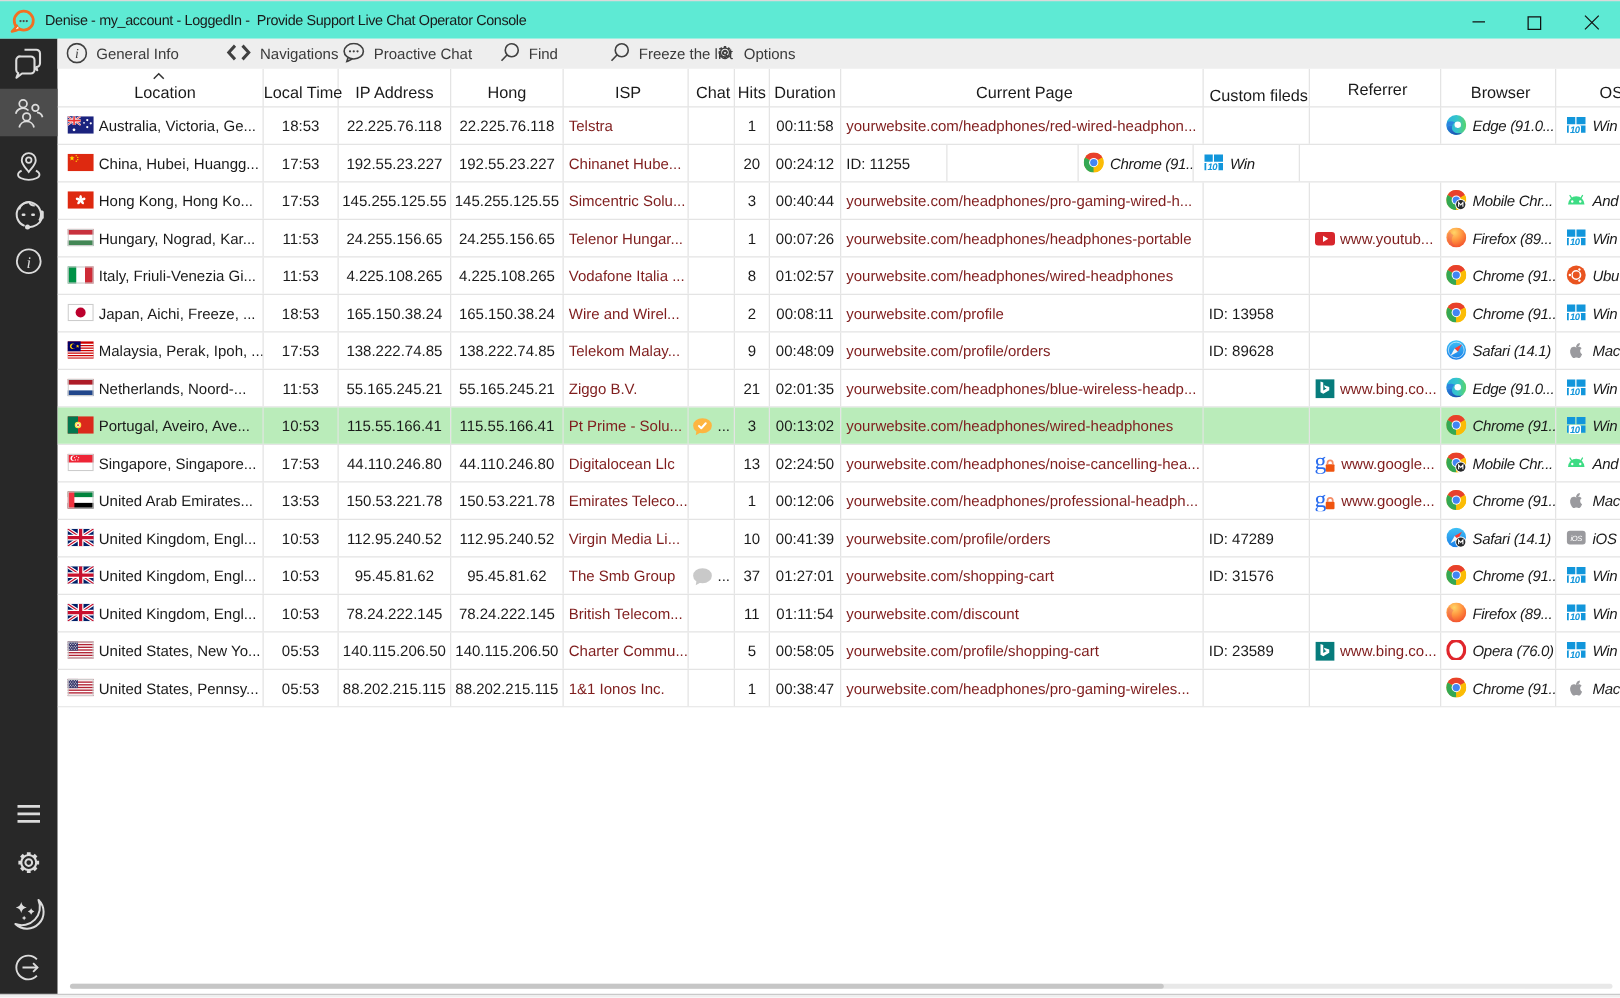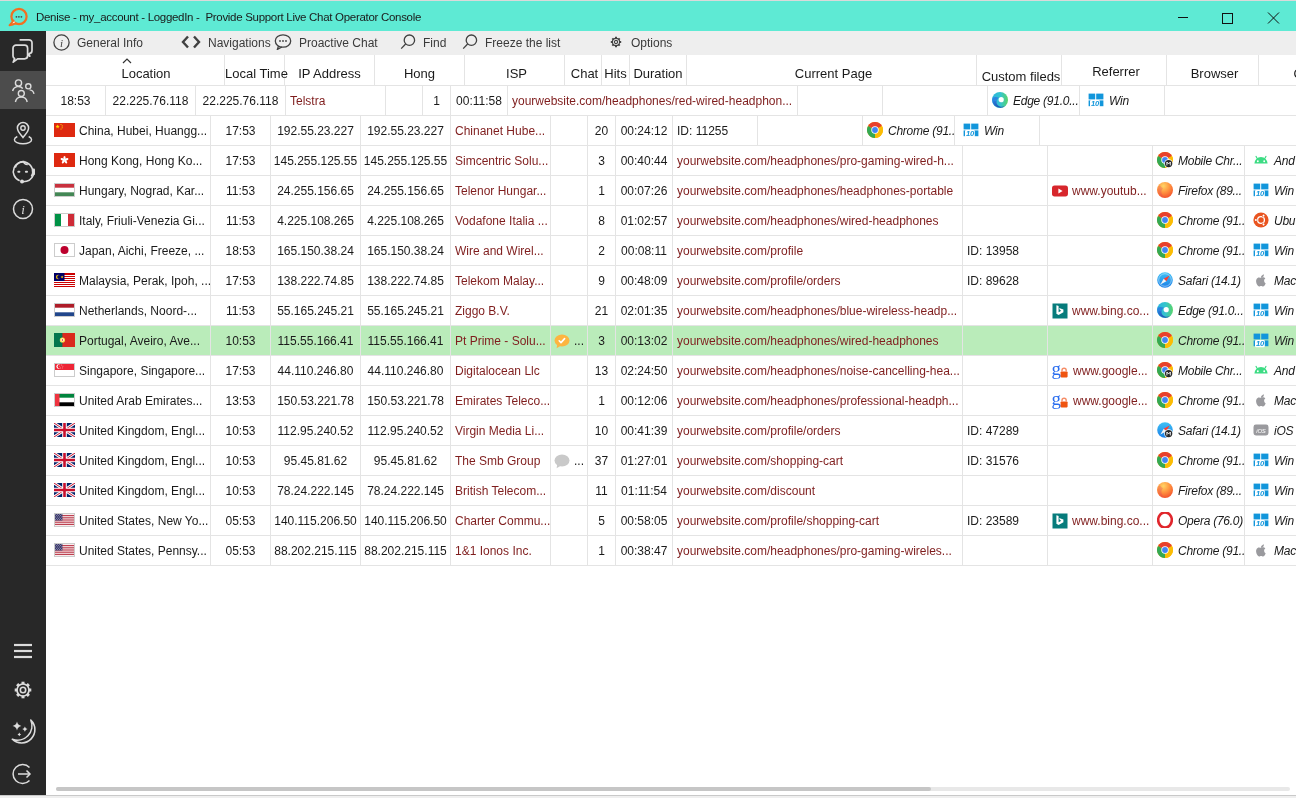--- a/index.html
+++ b/index.html
@@ -12,21 +12,21 @@
 .winbtns { position:absolute; right:0; top:0; }
 .sidebar { position:absolute; left:0; top:31px; width:46px; height:765px; background:#282828; }
 .sideitem { position:absolute; left:0; width:46px; height:38px; text-align:center; }
 .sideitem svg { margin-top:5px; }
 .sel { background:#4c4c4c; }
 .toolbar { position:absolute; left:46px; top:31px; width:1250px; height:24px; background:#eeeeee;
   font-size:12px; color:#3a3a3a; white-space:nowrap; }
 .tbtn { position:absolute; top:0; height:24px; line-height:24px; }
 .tbtn svg { margin-right:7px; }
 .table { position:absolute; left:46px; top:55px; width:1250px; overflow:hidden; }
-.thead { display:flex; height:31px; border-bottom:1px solid #e4e4e4; position:relative;padding-left:14px; }
+.thead { display:flex; height:31px; border-bottom:1px solid #e4e4e4; position:relative; }
 .th { border-right:1px solid #e4e4e4; text-align:center; font-size:13px; color:#1a1a1a;
   line-height:38px; height:31px; white-space:nowrap; flex:0 0 auto; }
 .tr { display:flex; height:30px; border-bottom:1px solid #e4e4e4; }
 .tr.green .td { background:#baecba; }
 .td { border-right:1px solid #e4e4e4; height:29px; line-height:30px; font-size:12px; color:#1a1a1a;
   white-space:nowrap; overflow:hidden; flex:0 0 auto; }
 .c1,.c2,.c3,.c6,.c7 { text-align:center; }
 .td.c11,.td.c12 { letter-spacing:-0.25px;font-style:italic; }
 .c0,.c4,.c8,.c9,.c10,.c11,.c12 { padding-left:4px; }
 .c0 { padding-left:8px; }
@@ -151,25 +151,25 @@
         <ellipse cx="9" cy="7" rx="7.7" ry="6.2" stroke="#404040" fill="none" stroke-width="1.3"></ellipse>
         <path d="M4.5,12 L3.4,15.4 L8,13" stroke="#404040" fill="none" stroke-width="1.3"></path>
         <circle cx="6" cy="7" r="0.9" fill="#404040"></circle>
         <circle cx="9" cy="7" r="0.9" fill="#404040"></circle>
         <circle cx="12" cy="7" r="0.9" fill="#404040"></circle>
       </svg>Proactive Chat</span>
   <span class="tbtn" style="left:354px"><svg width="16" height="16" viewBox="0 0 16 16" style="vertical-align:-3px">
         <circle cx="9.4" cy="6.2" r="5.2" stroke="#404040" fill="none" stroke-width="1.3"></circle>
         <line x1="5.6" y1="10" x2="1.2" y2="14.6" stroke="#404040" stroke-width="1.3"></line>
       </svg>Find</span>
-  <span class="tbtn" style="left:416px"><svg width="16" height="16" viewBox="0 0 16 16" style="vertical-align:-3px">
+  <span class="tbtn" style="left:442px"><svg width="16" height="16" viewBox="0 0 16 16" style="vertical-align:-3px">
         <circle cx="9.4" cy="6.2" r="5.2" stroke="#404040" fill="none" stroke-width="1.3"></circle>
         <line x1="5.6" y1="10" x2="1.2" y2="14.6" stroke="#404040" stroke-width="1.3"></line>
       </svg>Freeze the list</span>
-  <span class="tbtn" style="left:562px"><svg width="16" height="16" viewBox="0 0 16 16" style="vertical-align:-3px">
+  <span class="tbtn" style="left:526px"><svg width="16" height="16" viewBox="0 0 16 16" style="vertical-align:-3px">
         <g stroke="#404040" stroke-width="1.9">
           <line x1="8.00" y1="4.60" x2="8.00" y2="2.80"></line>
           <line x1="10.40" y1="5.60" x2="11.68" y2="4.32"></line>
           <line x1="11.40" y1="8.00" x2="13.20" y2="8.00"></line>
           <line x1="10.40" y1="10.40" x2="11.68" y2="11.68"></line>
           <line x1="8.00" y1="11.40" x2="8.00" y2="13.20"></line>
           <line x1="5.60" y1="10.40" x2="4.32" y2="11.68"></line>
           <line x1="4.60" y1="8.00" x2="2.80" y2="8.00"></line>
           <line x1="5.60" y1="5.60" x2="4.32" y2="4.32"></line>
         </g>
@@ -190,20 +190,35 @@
     <div class="th c5">Chat</div>
     <div class="th c6">Hits</div>
     <div class="th c7">Duration</div>
     <div class="th c8">Current Page</div>
     <div class="th c9" style="line-height:44px">Custom fileds</div>
     <div class="th c10" style="line-height:33px">Referrer</div>
     <div class="th c11">Browser</div>
     <div class="th c12">OS</div>
   </div>
 <div class="tr">
+<div class="td c0"><svg class="flag" width="21" height="14" viewBox="0 0 21 14">
+          <rect width="21" height="14" fill="#1b237e"></rect>
+          <g>
+            <rect width="10.5" height="7" fill="#1b237e"></rect>
+            <path d="M0,0 L10.5,7 M10.5,0 L0,7" stroke="#fff" stroke-width="1.6"></path>
+            <path d="M0,0 L10.5,7 M10.5,0 L0,7" stroke="#e33" stroke-width="0.7"></path>
+            <path d="M5.25,0 V7 M0,3.5 H10.5" stroke="#fff" stroke-width="2.4"></path>
+            <path d="M5.25,0 V7 M0,3.5 H10.5" stroke="#e33" stroke-width="1.3"></path>
+          </g>
+          <circle cx="5.2" cy="10.8" r="1.1" fill="#fff"></circle>
+          <circle cx="15.8" cy="3" r="0.9" fill="#fff"></circle>
+          <circle cx="18.6" cy="5.6" r="0.9" fill="#fff"></circle>
+          <circle cx="15.8" cy="8.6" r="0.9" fill="#fff"></circle>
+          <circle cx="13.2" cy="5.2" r="0.7" fill="#fff"></circle>
+        </svg><span class="loctxt">Australia, Victoria, Ge...</span></div>
 <div class="td c1">18:53</div>
 <div class="td c2">22.225.76.118</div>
 <div class="td c3">22.225.76.118</div>
 <div class="td c4"><a>Telstra</a></div>
 <div class="td c5"></div>
 <div class="td c6">1</div>
 <div class="td c7">00:11:58</div>
 <div class="td c8"><a>yourwebsite.com/headphones/red-wired-headphon...</a></div>
 <div class="td c9"></div>
 <div class="td c10"></div>

